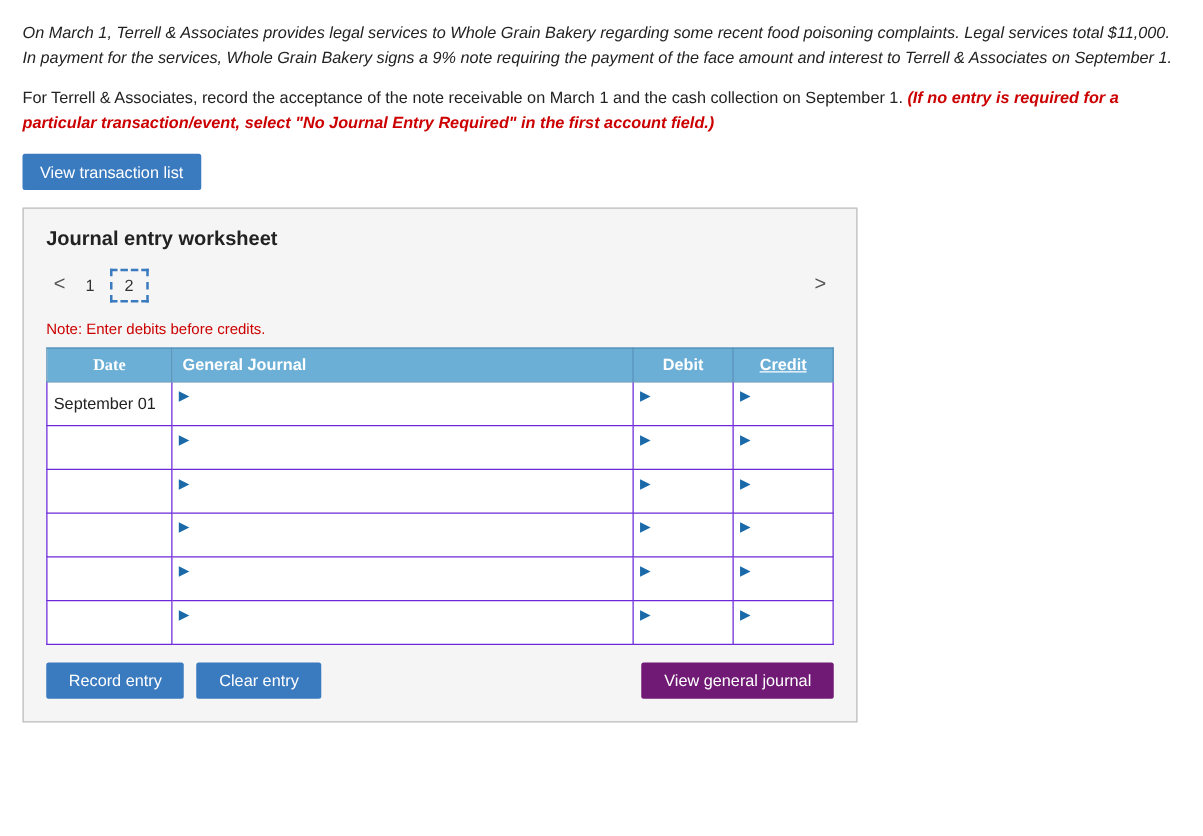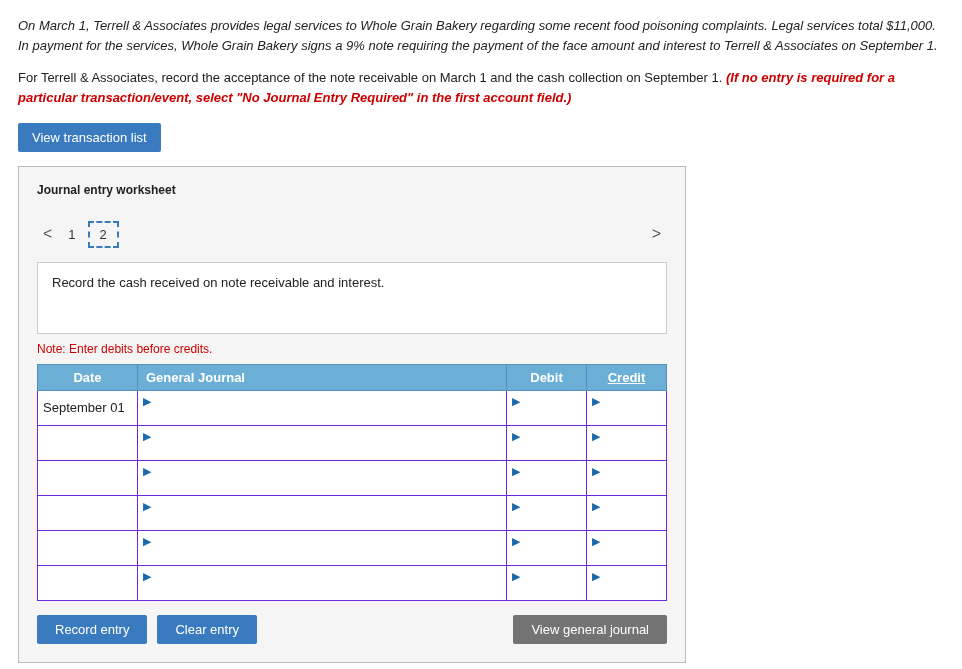--- a/index.html
+++ b/index.html
@@ -42,23 +42,23 @@
       margin-bottom: 14px;
       border-radius: 2px;
     }
     .worksheet-container {
       border: 1px solid #bbb;
       background: #f5f5f5;
       padding: 16px 18px 18px;
       width: 668px;
     }
     .worksheet-title {
-      font-size: 12px;
+      font-size: 16px;
       font-weight: bold;
-      margin-bottom: 24px;
+      margin-bottom: 14px;
     }
     .tab-row {
       display: flex;
       align-items: center;
       margin-bottom: 14px;
     }
     .tab-arrow {
       font-size: 16px;
       color: #555;
       cursor: pointer;
@@ -108,20 +108,21 @@
       color: #fff;
       font-weight: bold;
       font-size: 13px;
       padding: 5px 8px;
       border: 1px solid #5590b8;
       text-align: center;
     }
     .journal-table thead tr th.col-date {
       width: 100px;
       text-align: center;
+      font-family: Liberation Serif, serif;
     }
     .journal-table thead tr th.col-journal {
       text-align: left;
     }
     .journal-table thead tr th.col-debit {
       width: 80px;
       text-align: center;
     }
     .journal-table thead tr th.col-credit {
       width: 80px;
@@ -173,21 +174,21 @@
     .btn-clear {
       background: #3a7abf;
       color: #fff;
       border: none;
       padding: 7px 18px;
       font-size: 13px;
       cursor: pointer;
       border-radius: 2px;
     }
     .btn-view-journal {
-      background: #737373;
+      background: #701a75;
       color: #fff;
       border: none;
       padding: 7px 18px;
       font-size: 13px;
       cursor: pointer;
       border-radius: 2px;
       margin-left: auto;
     }
     .cell-arrow {
       display: inline-block;
@@ -224,23 +225,20 @@
     <span class="tab-arrow">&lt;</span>
     <div class="tab-item">
       <span>1</span>
     </div>
     <div class="tab-item active">
       <span>2</span>
     </div>
     <span class="tab-right-arrow">&gt;</span>
   </div>
 
-  <div class="description-box">
-    <span>Record the cash received on note receivable and interest.</span>
-  </div>
 
   <div class="note-text">Note: Enter debits before credits.</div>
 
   <table class="journal-table">
     <thead>
       <tr>
         <th class="col-date">
           <span>Date</span>
         </th>
         <th class="col-journal">

